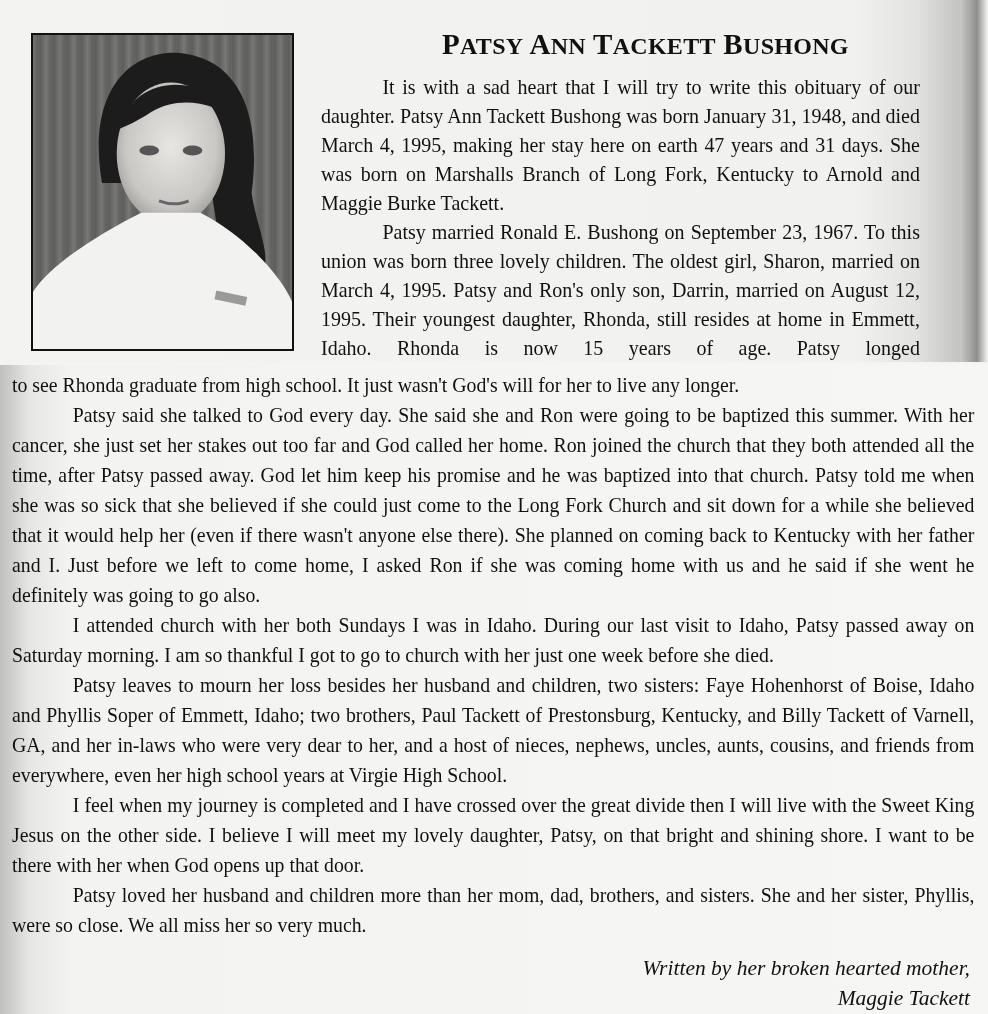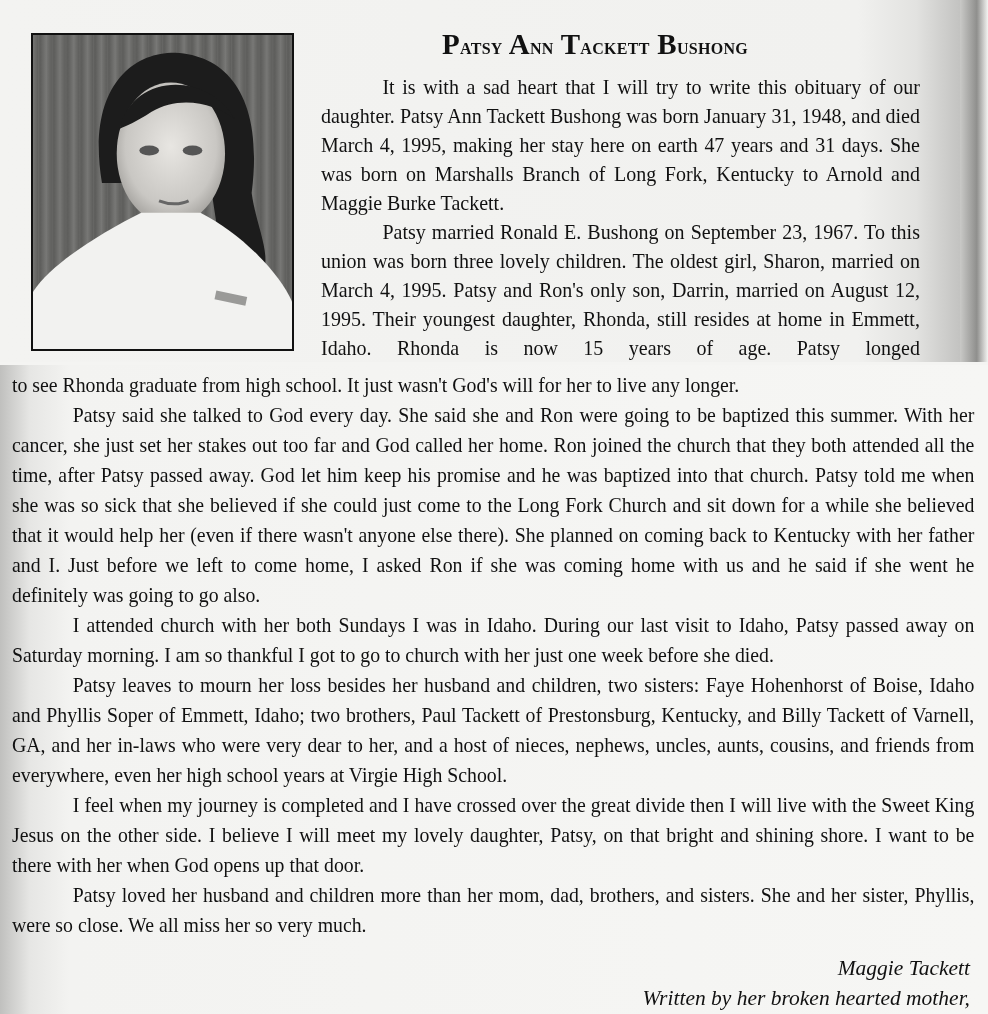--- a/index.html
+++ b/index.html
@@ -20,21 +20,21 @@
   .photo {
     position:absolute; left:31px; top:33px; width:263px; height:318px;
     border:2px solid #111; box-sizing:border-box; overflow:hidden;
     background:#6a6a68;
   }
   .photo svg { display:block; width:100%; height:100%; }
   .title {
     position:absolute; left:442px; top:28px; width:420px;
     font-weight:bold; font-size:29px; letter-spacing:0.3px; white-space:nowrap;
   }
-  .title .sc { font-size:16px; }
+  .title .sc { font-size:24px; }
   .col {
     position:absolute; left:321px; top:73px; width:644px;
     font-size:21.5px; line-height:29px; text-align:justify;
     transform:scaleX(0.93); transform-origin:left top;
   }
   .col p { margin:0; }
   .indent { text-indent:66px; }
   .bottom-section {
     position:absolute; left:0; top:365px; width:988px; height:649px;
     background:linear-gradient(to right, #c0c0be 0%, #e6e6e4 3%, #f3f3f1 7%, #f6f6f4 100%);
@@ -104,15 +104,15 @@
 <div class="body">
   <p>to see Rhonda graduate from high school. It just wasn't God's will for her to live any longer.</p>
   <p class="indent">Patsy said she talked to God every day. She said she and Ron were going to be baptized this summer. With her cancer, she just set her stakes out too far and God called her home. Ron joined the church that they both attended all the time, after Patsy passed away. God let him keep his promise and he was baptized into that church. Patsy told me when she was so sick that she believed if she could just come to the Long Fork Church and sit down for a while she believed that it would help her (even if there wasn't anyone else there). She planned on coming back to Kentucky with her father and I. Just before we left to come home, I asked Ron if she was coming home with us and he said if she went he definitely was going to go also.</p>
   <p class="indent">I attended church with her both Sundays I was in Idaho. During our last visit to Idaho, Patsy passed away on Saturday morning. I am so thankful I got to go to church with her just one week before she died.</p>
   <p class="indent">Patsy leaves to mourn her loss besides her husband and children, two sisters: Faye Hohenhorst of Boise, Idaho and Phyllis Soper of Emmett, Idaho; two brothers, Paul Tackett of Prestonsburg, Kentucky, and Billy Tackett of Varnell, GA, and her in-laws who were very dear to her, and a host of nieces, nephews, uncles, aunts, cousins, and friends from everywhere, even her high school years at Virgie High School.</p>
   <p class="indent">I feel when my journey is completed and I have crossed over the great divide then I will live with the Sweet King Jesus on the other side. I believe I will meet my lovely daughter, Patsy, on that bright and shining shore. I want to be there with her when God opens up that door.</p>
   <p class="indent">Patsy loved her husband and children more than her mom, dad, brothers, and sisters. She and her sister, Phyllis, were so close. We all miss her so very much.</p>
 </div>
 
 <div class="sig">
+  <div>Written by her broken hearted mother,</div>
   <div>Maggie Tackett</div>
-  <div>Written by her broken hearted mother,</div>
 </div>
 
 </body></html>

